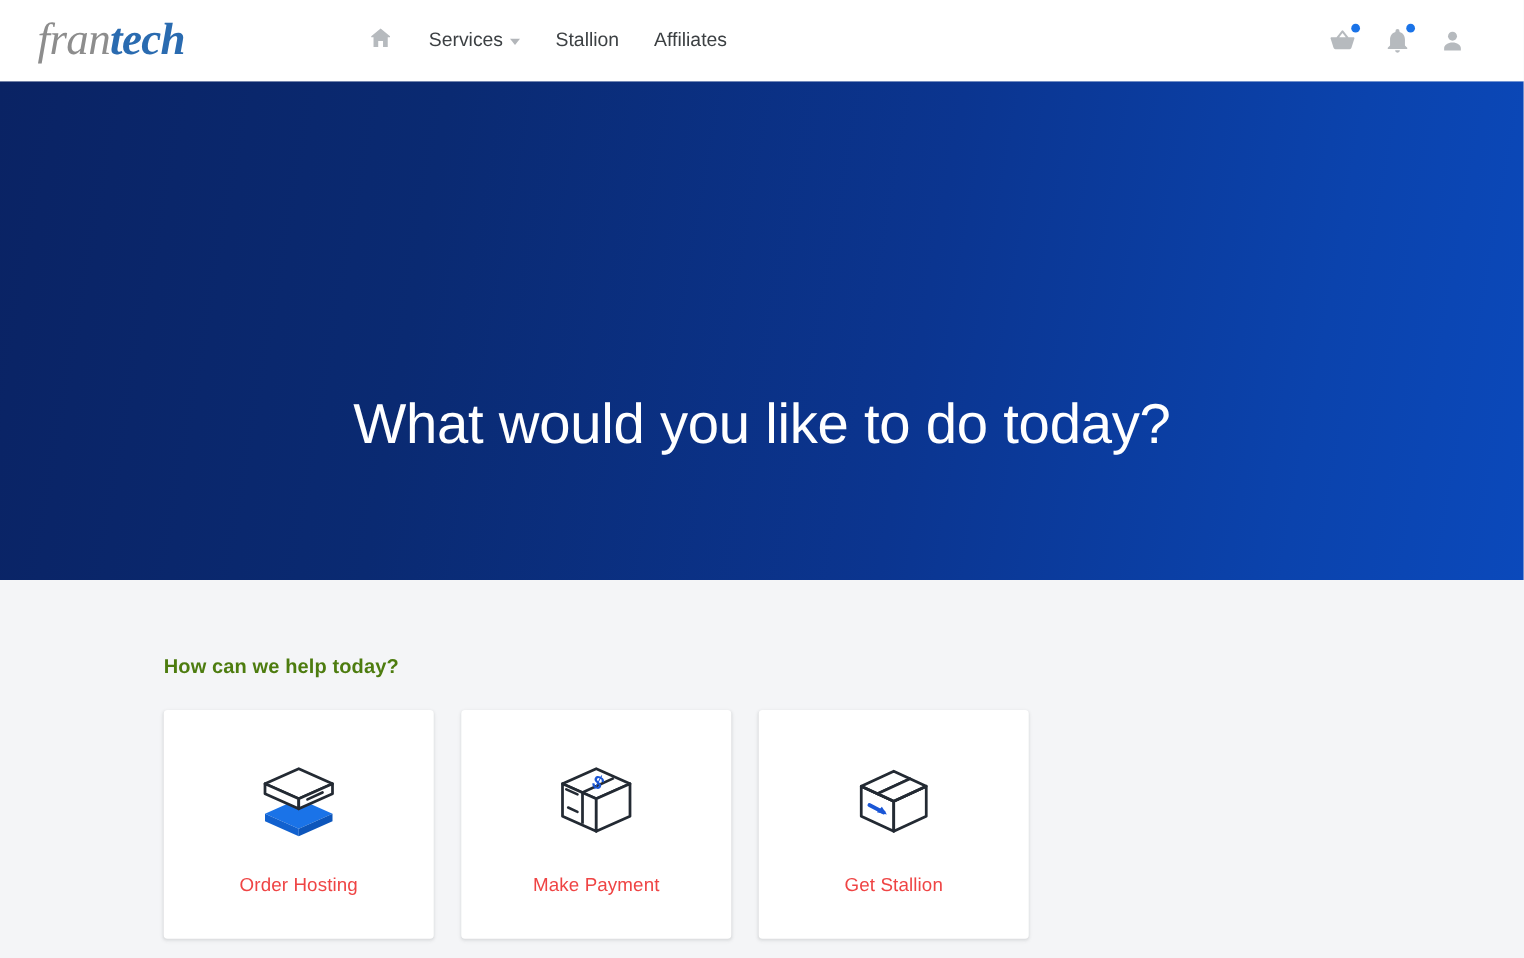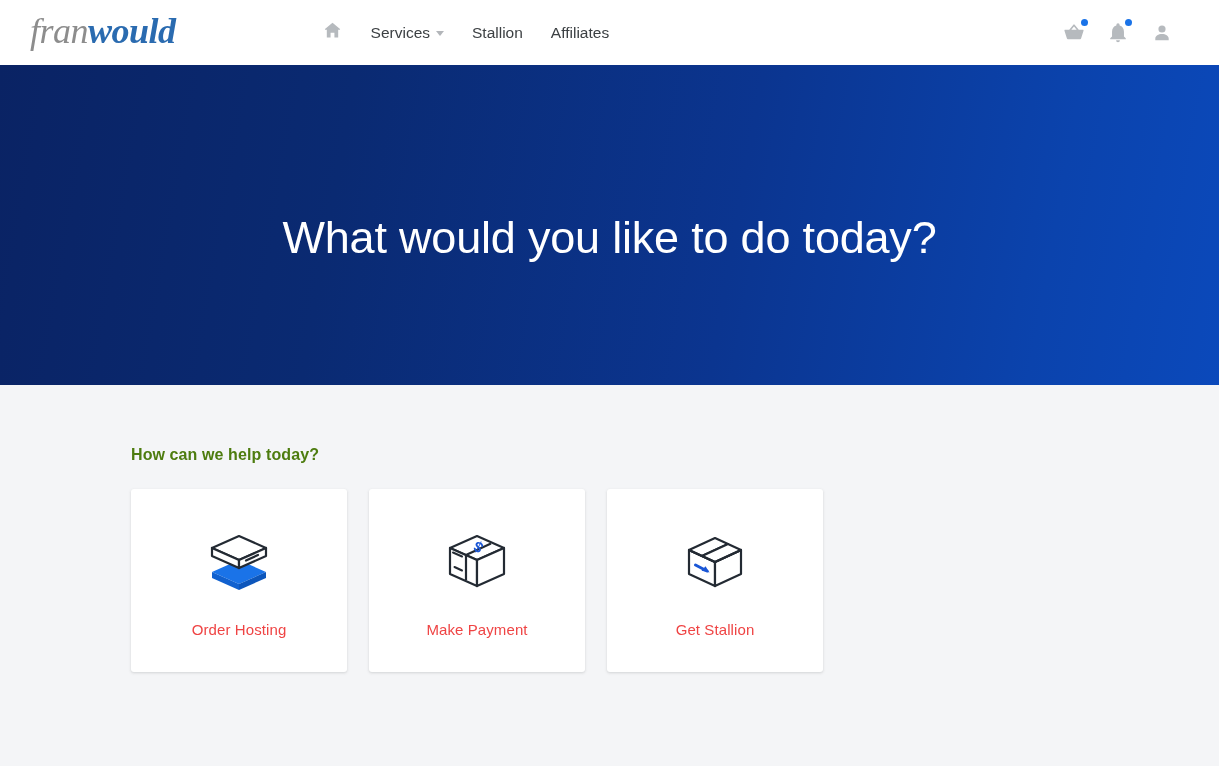--- a/index.html
+++ b/index.html
@@ -105,24 +105,24 @@
     position: absolute;
     top: 1px;
     right: 1px;
     width: 7px; height: 7px;
     border-radius: 50%;
     background: #1a73e8;
   }
 
   
   .hero {
-    height: 320px;
+    height: 399px;
     background: linear-gradient(100deg, #0a2364 0%, #0a2a72 28%, #0b3590 60%, #0b43ad 85%, #0b49bb 100%);
     display: flex;
-    align-items: flex-start;
+    align-items: center;
     justify-content: center;
     position: relative;
   }
 
   .hero-title {
     margin-top: 148px;
     color: #ffffff;
     font-size: 45px;
     font-weight: 400;
     letter-spacing: -0.2px;
@@ -186,21 +186,21 @@
     color: #ef4444;
     letter-spacing: 0.1px;
   }
 </style>
 </head>
 <body>
 
 <header class="navbar">
 
   <div class="brand">
-    <span class="brand-fran">fran</span><span class="brand-tech">would</span>
+    <span class="brand-fran">fran</span><span class="brand-tech">tech</span>
   </div>
 
   <nav class="nav-main">
 
     <div class="nav-item nav-home">
       <span class="home-icon">
         <svg width="21" height="21" viewBox="0 0 24 24" fill="#b6babe">
           <path d="M12 3.2 3.4 10.3v.9h2.1V20h4.3v-5.3h4.4V20h4.3v-8.8h2.1v-.9L12 3.2z"></path>
         </svg>
       </span>

